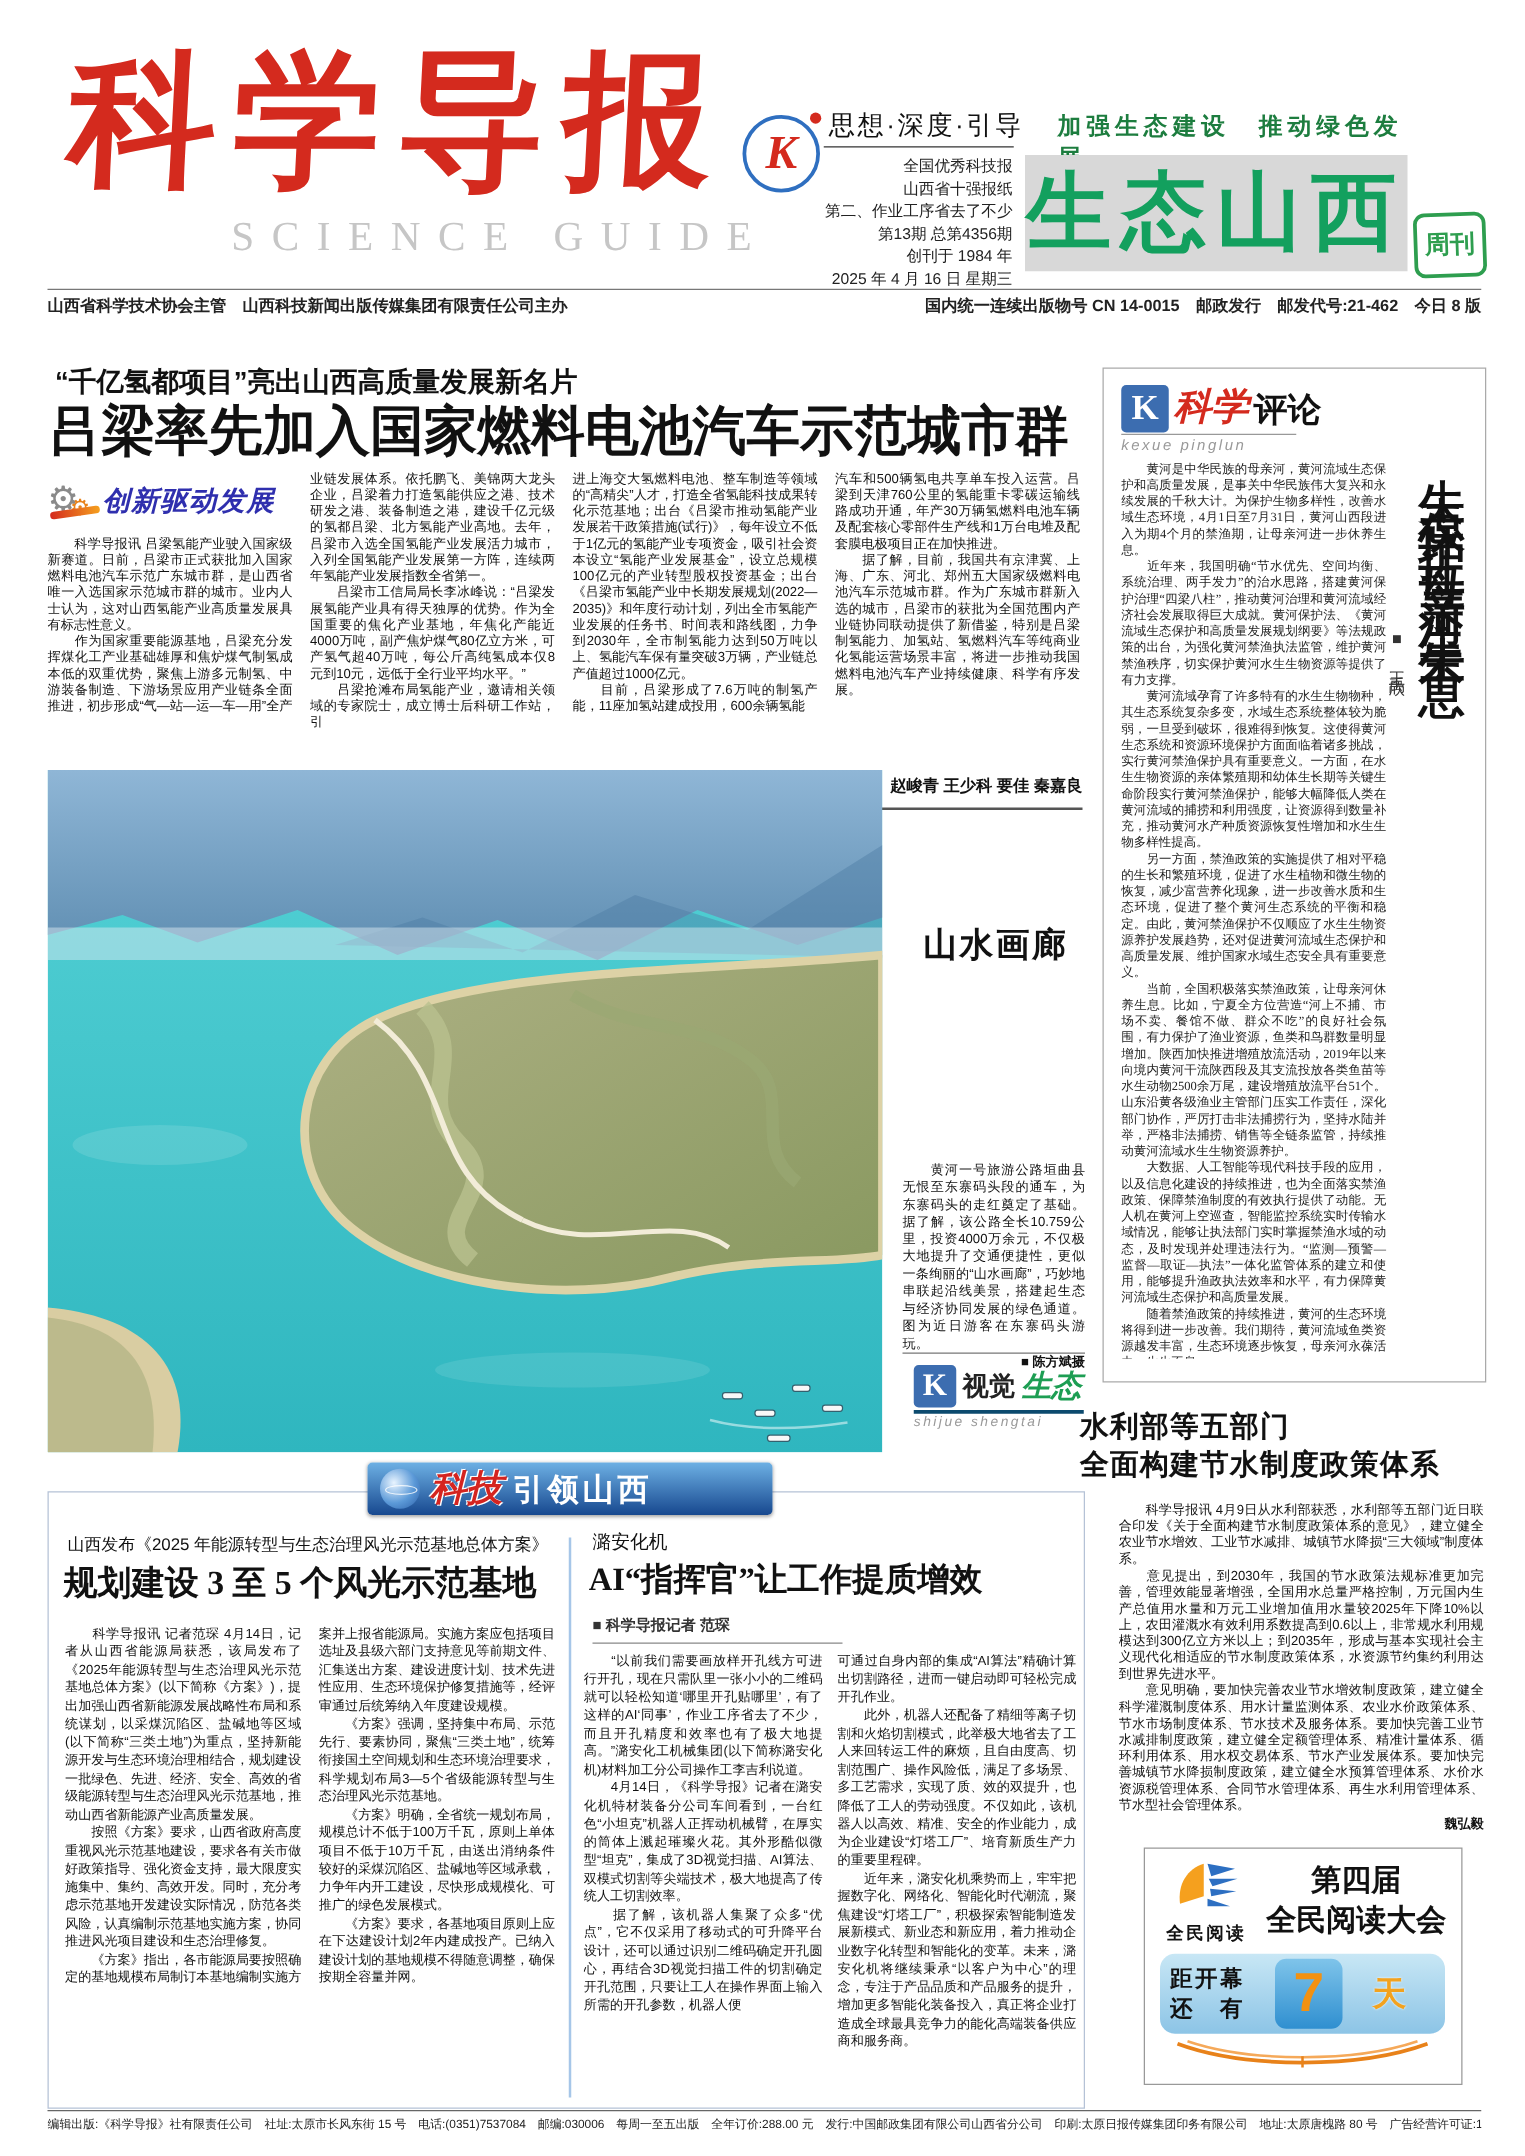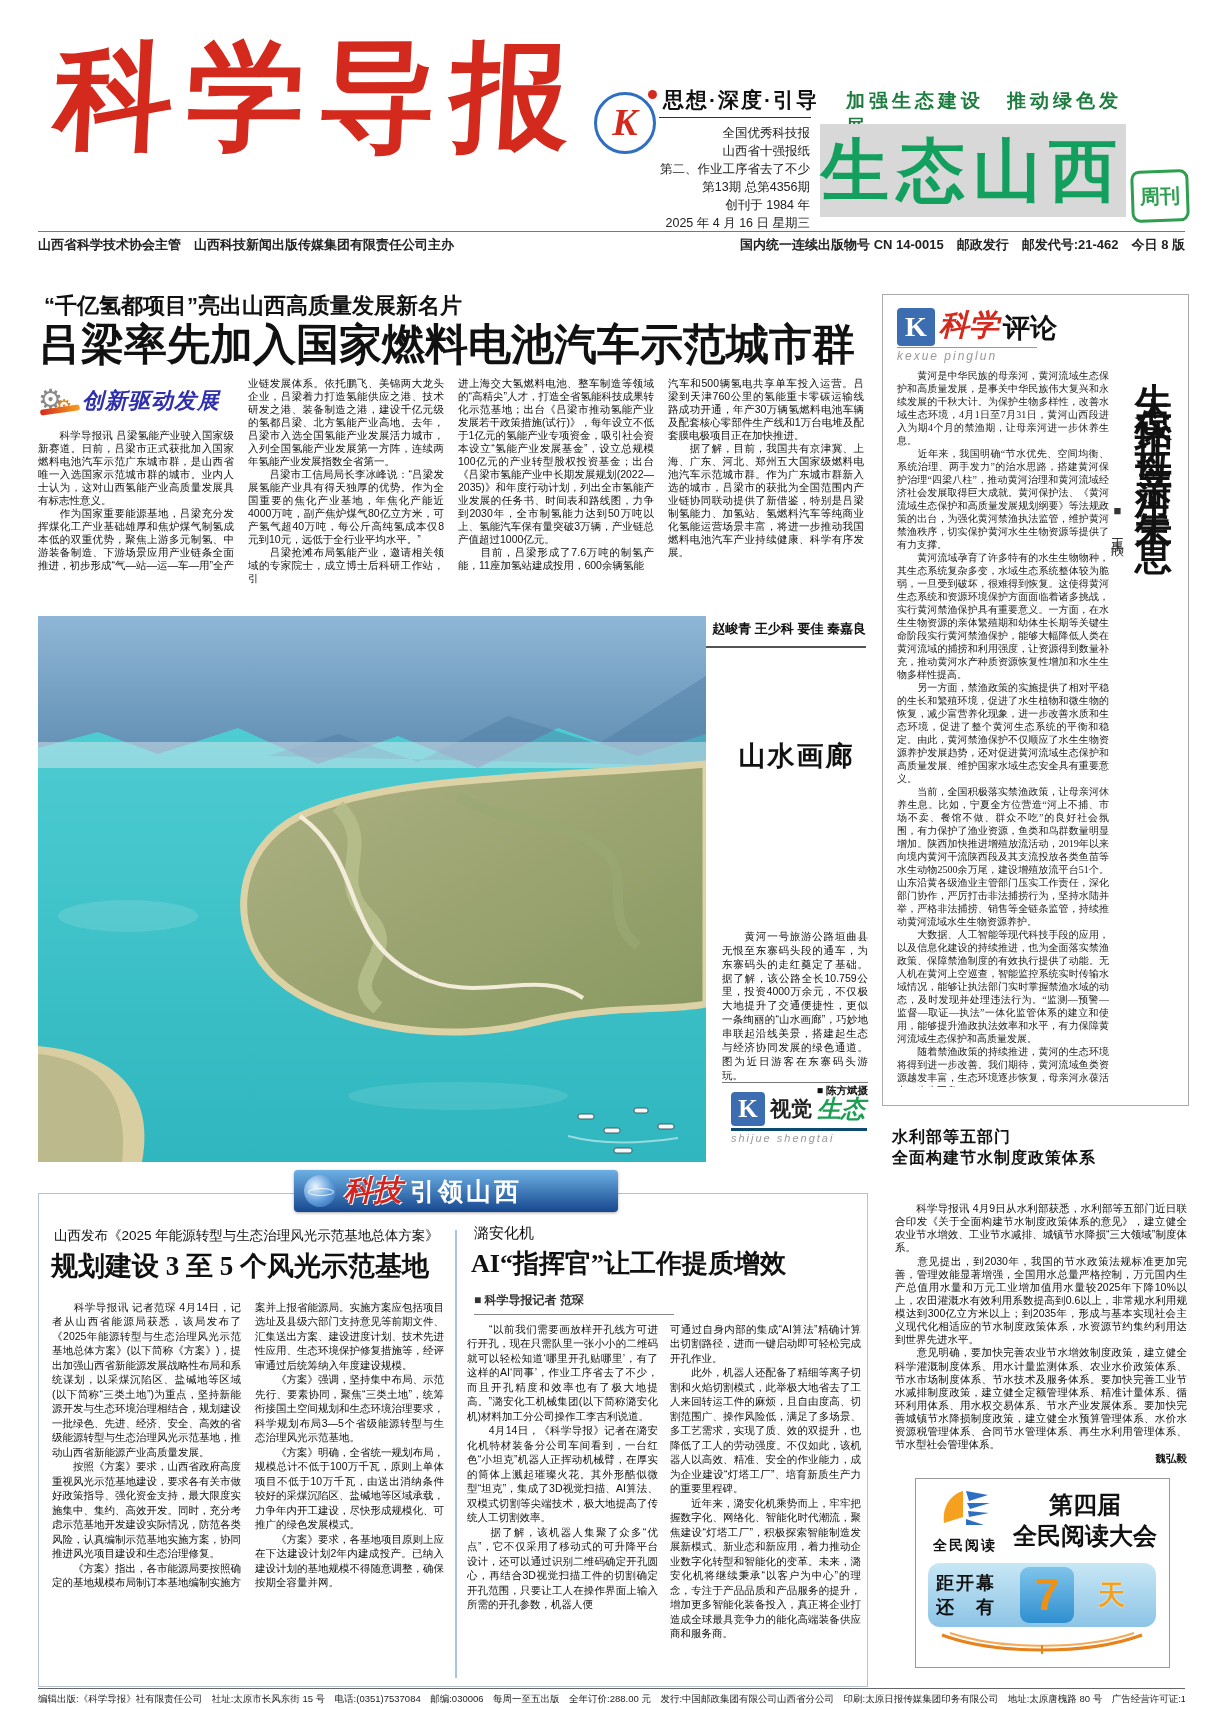--- a/index.html
+++ b/index.html
@@ -12,21 +12,21 @@
   
   .masthead{left:55px;top:22px;width:545px;height:152px;font-family:"Liberation Serif",serif;
             font-size:118px;line-height:152px;font-weight:bold;color:#d42a1e;letter-spacing:14px;
             transform:skewX(-3deg);}
   .science-guide{left:185px;top:172px;font-family:"Liberation Serif",serif;font-size:33px;
                  letter-spacing:14px;color:#c6c6c6;}
   .k-circle{left:594px;top:92px;width:56px;height:56px;border:3px solid #2f6fc0;border-radius:50%;
             text-align:center;line-height:54px;font-family:"Liberation Serif",serif;
             font-style:italic;font-weight:bold;font-size:38px;color:#d42a1e;}
   .k-dot{left:648px;top:90px;width:9px;height:9px;border-radius:50%;background:#d42a1e;}
-  .slogan{left:663px;top:86px;font-size:21px;font-weight:bold;letter-spacing:2px;}
+  .slogan{left:663px;top:86px;font-size:21px;font-weight:normal;letter-spacing:2px;}
   .slogan-rule{left:659px;top:117px;width:152px;height:1px;background:#333;}
   .issue-block{left:560px;top:124px;width:250px;text-align:right;font-size:12.5px;line-height:18px;color:#222;}
   .green-slogan{left:846px;top:88px;width:290px;font-size:19px;font-weight:bold;color:#1d7d3f;
                 letter-spacing:4px;}
   .eco-box{left:820px;top:124px;width:306px;height:93px;background:#d8d8d8;text-align:center;}
   .eco-box span{font-size:68px;line-height:93px;font-weight:900;color:#13a05e;letter-spacing:8px;}
   .weekly-seal{left:1131px;top:170px;width:52px;height:46px;border:3px solid #2e9e4f;border-radius:9px;
                color:#2e9e4f;font-weight:bold;font-size:20px;text-align:center;line-height:46px;
                transform:rotate(-2deg);font-family:"Liberation Serif",serif;}
   .top-rule{left:38px;top:231px;width:1147px;height:1px;background:#777;}
@@ -75,21 +75,21 @@
   .comment-pinyin{position:absolute;left:14px;top:52px;width:140px;font-size:12px;color:#999;
                   font-style:italic;letter-spacing:2px;border-top:1px solid #999;padding-top:1px;}
   .comment-body{position:absolute;left:14px;top:74px;width:212px;height:718px;overflow:hidden;
                 font-family:"Liberation Serif",serif;font-size:10px;line-height:1.3;color:#222;}
   .comment-title-v{position:absolute;right:10px;top:58px;height:736px;writing-mode:vertical-rl;
                    font-size:37px;font-weight:900;letter-spacing:14px;}
   .comment-author-v{position:absolute;right:62px;top:208px;writing-mode:vertical-rl;
                     font-size:13px;color:#333;letter-spacing:3px;}
 
   
-  .water-headline{left:892px;top:1126px;font-size:16px;font-weight:900;line-height:1.32;letter-spacing:1px;}
+  .water-headline{left:864px;top:1126px;font-size:23px;font-weight:900;line-height:1.32;letter-spacing:1px;}
   .water-wrap{left:895px;top:1202px;width:292px;height:268px;overflow:hidden;}
   .water-body{font-size:10.5px;line-height:1.25;}
   .water-author{text-align:right;font-weight:bold;font-size:10.5px;margin-top:1px;}
 
   
   .ad-box{left:915px;top:1478px;width:253px;height:188px;border:1px solid #999;}
   .ad-top{position:absolute;left:6px;top:8px;width:240px;display:flex;align-items:center;}
   .ad-logo{width:86px;text-align:center;}
   .ad-logo .name{font-size:14px;font-weight:bold;letter-spacing:2px;}
   .ad-title{width:154px;text-align:center;font-family:"Liberation Serif",serif;font-weight:bold;
@@ -134,20 +134,21 @@
   
   .footer-rule{left:38px;top:1688px;width:1147px;height:1px;background:#666;}
   .footer-text{left:38px;top:1693px;width:1147px;font-size:9.5px;color:#222;white-space:nowrap;overflow:hidden;}
 </style>
 </head>
 <body>
 
 <div id="page">
 
   <div class="abs masthead">科学导报</div>
+  <div class="abs science-guide">SCIENCE  GUIDE</div>
   <div class="abs k-circle">K</div>
   <div class="abs k-dot"></div>
   <div class="abs slogan">思想·深度·引导</div>
   <div class="abs slogan-rule"></div>
   <div class="abs issue-block">
     <div>全国优秀科技报</div>
     <div>山西省十强报纸</div>
     <div>第二、作业工序省去了不少</div>
     <div>第13期 总第4356期</div>
     <div>创刊于 1984 年</div>

